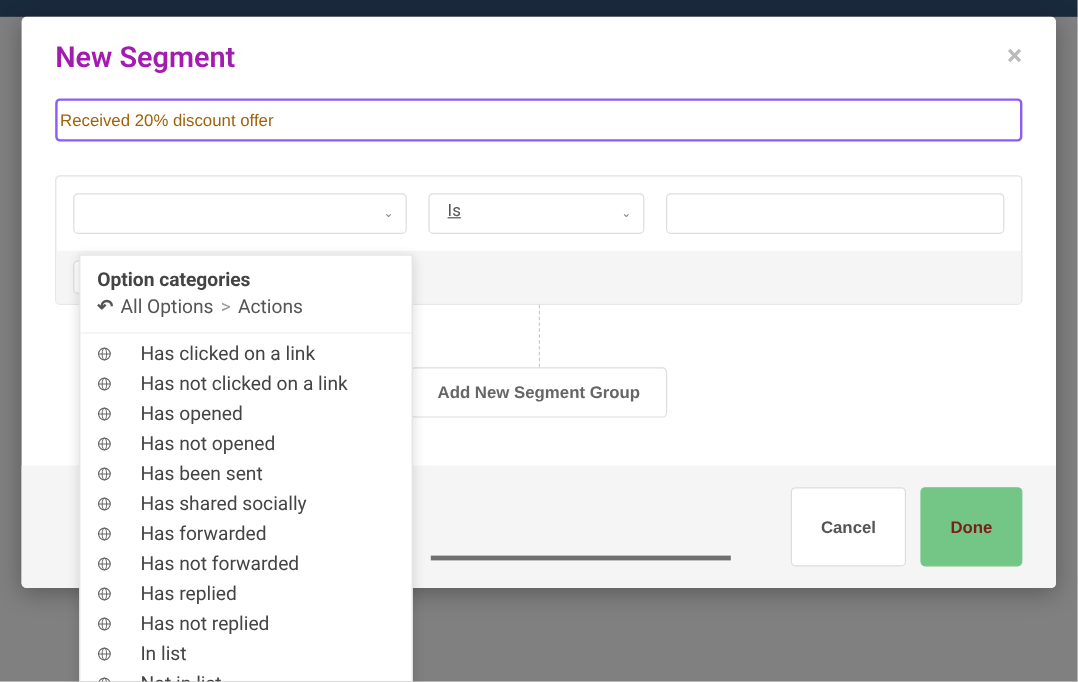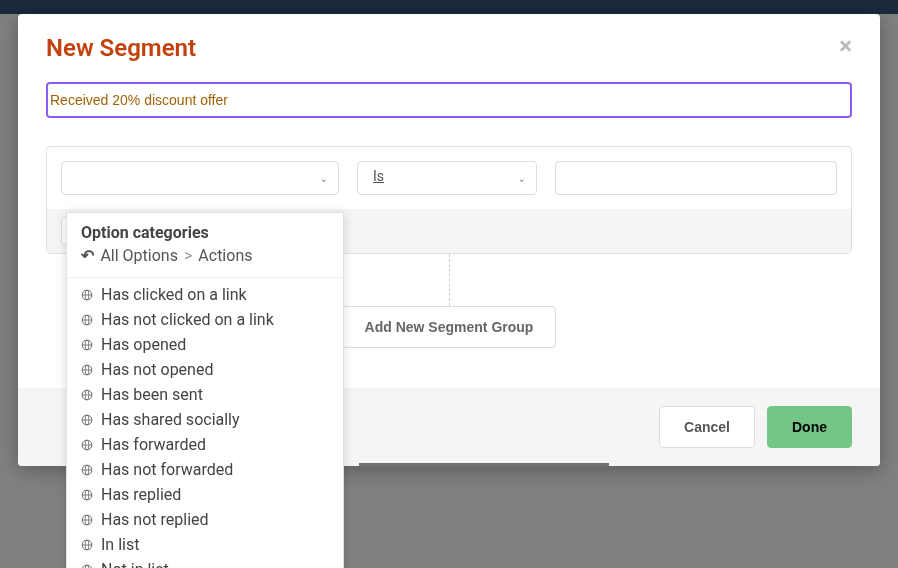--- a/index.html
+++ b/index.html
@@ -30,21 +30,21 @@
   }
   .modal-header {
     padding: 20px 28px 10px 28px;
     display: flex;
     justify-content: space-between;
     align-items: flex-start;
   }
   .modal-title {
     font-size: 24px;
     font-weight: 600;
-    color: #c2410c;
+    color: #a21caf;
     text-align: center;
   }
   .close-x {
     font-size: 24px;
     color: #bbb;
     cursor: pointer;
     line-height: 1;
     font-weight: bold;
   }
   .modal-body {
@@ -134,28 +134,28 @@
   .modal-footer {
     background: #f5f5f5;
     padding: 18px 28px;
     display: flex;
     justify-content: flex-end;
     gap: 12px;
     border-radius: 0 0 4px 4px;
   }
   .btn {
     border-radius: 4px;
-    padding: 12px 24px;
+    padding: 24px 24px;
     font-size: 14px;
     font-weight: 600;
     cursor: pointer;
     border: 1px solid #ddd;
   }
   .btn-cancel { background: #fff; color: #555; }
-  .btn-done { background: #73c686; color: #000000; border-color: #73c686; }
+  .btn-done { background: #73c686; color: #7f1d1d; border-color: #73c686; }
 
   
   .dropdown {
     position: absolute;
     left: 66px;
     top: 212px;
     width: 278px;
     background: #fff;
     border: 1px solid #e0e0e0;
     box-shadow: 0 2px 10px rgba(0,0,0,0.15);
@@ -167,21 +167,21 @@
   }
   .dd-head-title { font-weight: 700; color: #444; margin-bottom: 4px; }
   .dd-breadcrumb { color: #555; display: flex; align-items: center; gap: 6px; }
   .dd-back { font-weight: bold; }
   .dd-sep { color: #999; }
   .dd-divider { border-top: 1px solid #eee; margin-top: 8px; }
   .dd-list { padding: 4px 0 10px 0; }
   .dd-item {
     display: flex;
     align-items: center;
-    gap: 8px;
+    gap: 24px;
     padding: 3px 14px;
     cursor: pointer;
     color: #444;
   }
   .globe {
     width: 12px; height: 12px; flex-shrink: 0;
   }
   .segment-bottom-separator {
     position: absolute;
     top: 463px;

